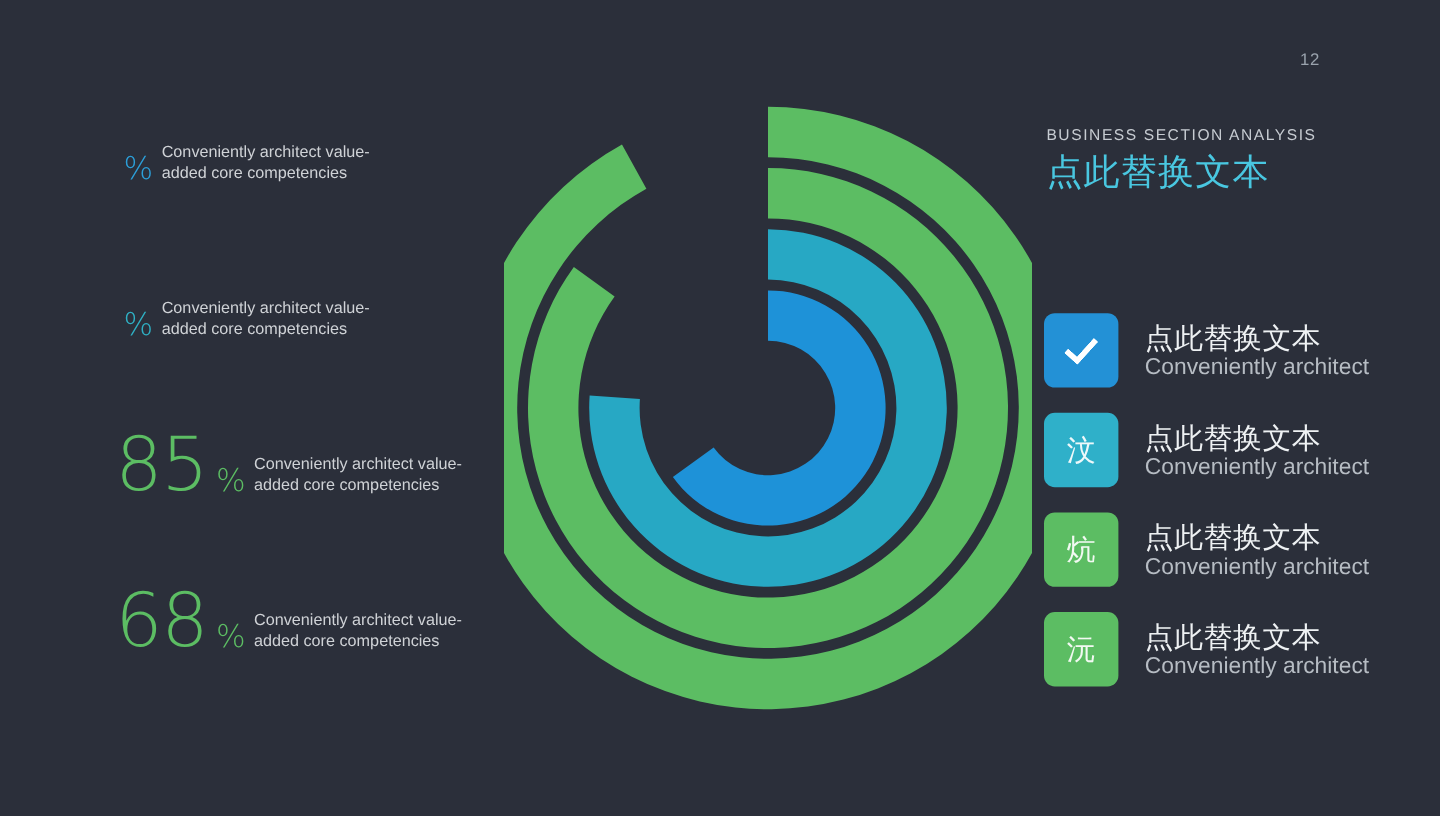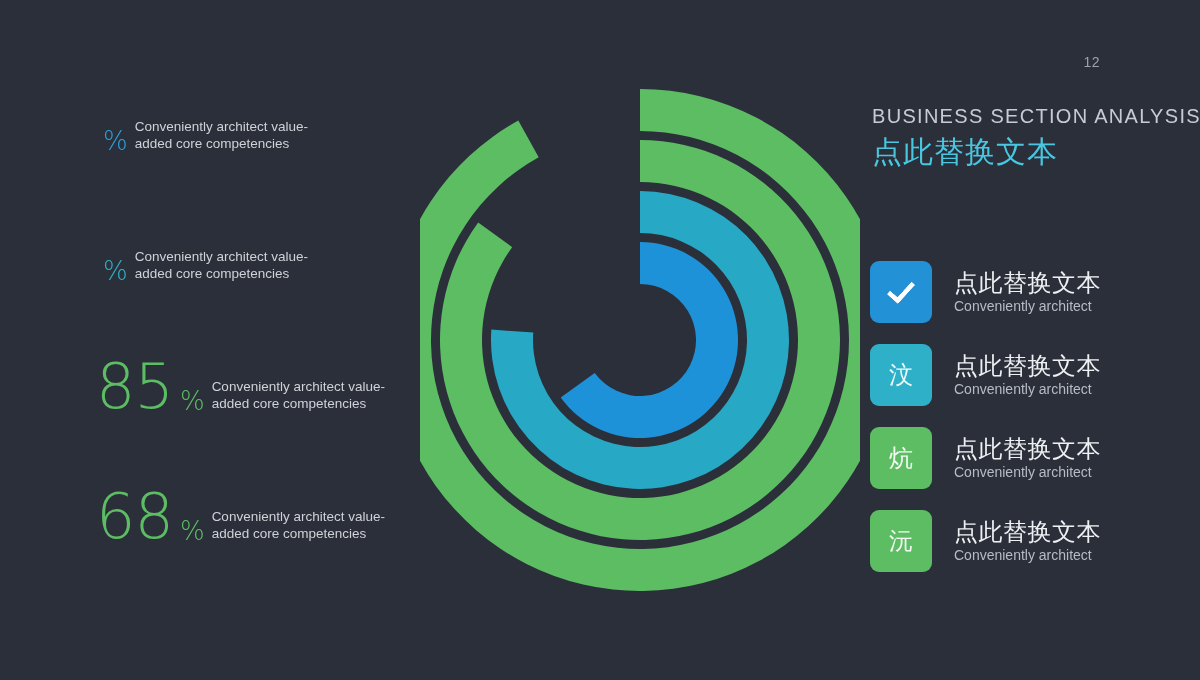--- a/index.html
+++ b/index.html
@@ -58,33 +58,33 @@
   #radial {
     position:absolute;
     left:420px; top:80px;
     width:440px; height:520px;
   }
   #radial svg { display:block; width:440px; height:520px; }
 
   
   #pagenum {
     position:absolute;
-    right:100px; top:54px;
+    right:100px; top:41px;
     font-size:14px;
     font-weight:300;
     color:#9aa3ad;
     letter-spacing:0.5px;
   }
   #rightpanel {
     position:absolute;
     left:872px; top:105px;
     width:260px;
   }
   #eyebrow {
-    font-size:20px;
+    font-size:13px;
     letter-spacing:1.3px;
     color:#c7ccd2;
     font-weight:300;
     white-space:nowrap;
   }
   #heading {
     margin-top:6px;
     font-size:30px;
     font-weight:400;
     color:#49c7e0;
@@ -133,21 +133,21 @@
   }
   .item-title {
     font-size:24px;
     font-weight:400;
     color:#eef1f3;
     line-height:28px;
     letter-spacing:0.5px;
     white-space:nowrap;
   }
   .item-sub {
-    font-size:14px;
+    font-size:19px;
     font-weight:400;
     color:#b6bcc3;
     line-height:17px;
     margin-top:1px;
     white-space:nowrap;
   }
 </style>
 </head>
 <body style="background: rgb(43, 47, 58);">
 

